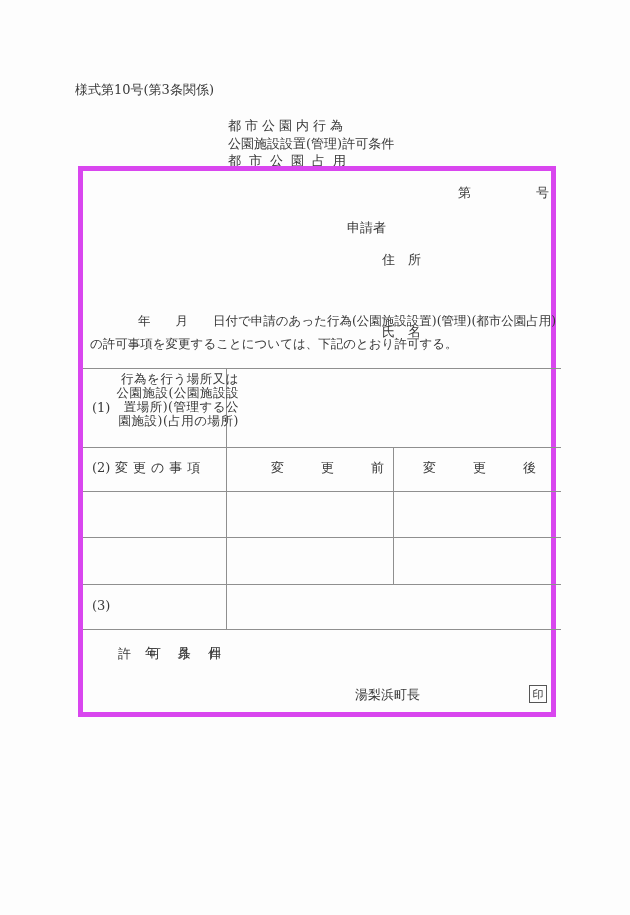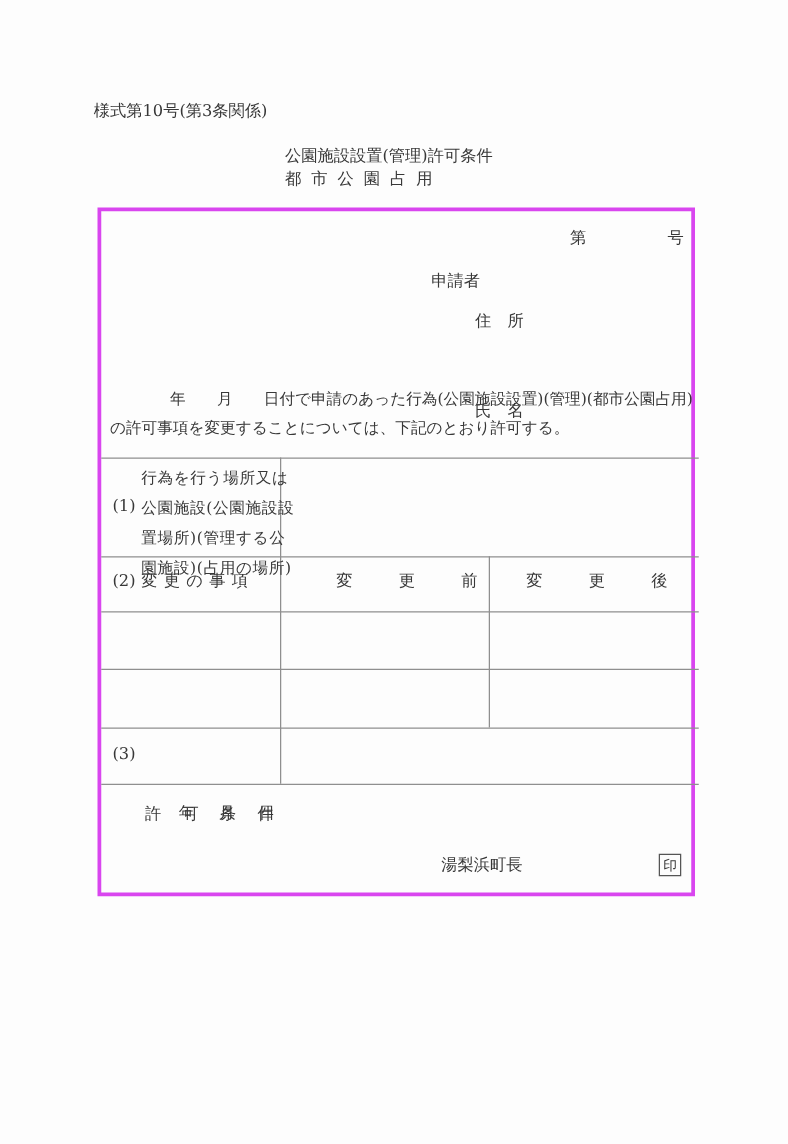--- a/index.html
+++ b/index.html
@@ -18,21 +18,21 @@
   [data-name="form-number-label"] { left: 75px; top: 82px; }
   [data-name="document-title"] { left: 228px; top: 117px; }
   .title-line { line-height: 17.5px; letter-spacing: 0; }
   .title-line.sp4 { letter-spacing: 4px; }
   .title-line.sp8 { letter-spacing: 8px; }
 
   
   [data-name="permit-form-box"] {
     position: absolute; left: 78px; top: 166px;
     width: 478px; height: 551px;
-    border: 3px solid #d946ef;
+    border: 5px solid #d946ef;
   }
 
   
   .hl { position: absolute; left: 0; width: 478px; height: 1px; background: #8f8f8f; }
   .hl.h1 { top: 197px; } .hl.h2 { top: 276px; } .hl.h3 { top: 320px; }
   .hl.h4 { top: 366px; } .hl.h5 { top: 413px; } .hl.h6 { top: 458px; }
   .vl { position: absolute; width: 1px; background: #8f8f8f; }
   .vl.v1 { left: 143px; top: 197px; height: 261px; }
   .vl.v2 { left: 310px; top: 276px; height: 137px; }
 
@@ -40,22 +40,22 @@
   [data-name="doc-number-field"]   { left: 375px; top: 14px; }
   [data-name="applicant-label"]    { left: 264px; top: 49px; text-align: right; }
   [data-name="address-label"]      { left: 299px; top: 81px;  letter-spacing: 13px; text-align: center; }
   [data-name="name-label"]         { left: 299px; top: 110px; letter-spacing: 13px; margin-top: 43px; }
   [data-name="body-line-1"]        { left: 55px;  top: 142px; font-size: 12.5px; }
   [data-name="body-line-2"]        { left: 7px;   top: 165px; font-size: 12.5px; }
 
   [data-name="row1-number"]        { left: 9px;  top: 229px; }
   [data-name="row1-label"]         {
     left: 32px; top: 201px; width: 124px;
-    font-size: 12.5px; line-height: 24px;
-    white-space: normal; letter-spacing: 0.5px;
+    font-size: 12.5px; line-height: 14px;
+    white-space: normal; letter-spacing: 0.5px; text-align: right;
   }
   [data-name="row2-number"]        { left: 9px;   top: 289px; }
   [data-name="row2-label"]         { left: 32px;  top: 289px; letter-spacing: 5px; }
   [data-name="col-header-before"]  { left: 188px; top: 289px; letter-spacing: 37px; }
   [data-name="col-header-after"]   { left: 340px; top: 289px; letter-spacing: 37px; }
   [data-name="row3-number"]        { left: 9px;   top: 427px; }
   [data-name="row3-label"]         { left: 35px;  top: 427px; letter-spacing: 17px; margin-top: 48px; }
 
   [data-name="footer-date-line"]   { left: 62px;  top: 474px; letter-spacing: 3px; }
   [data-name="signer-title"]       { left: 272px; top: 516px; }
@@ -78,20 +78,21 @@
   [data-name="permit-conditions-cell"]   { left: 144px; top: 414px; width: 334px; height: 43px; }
 </style>
 </head>
 <body>
 
 <div class="page" data-name="document-page">
 
   <div class="abs" data-name="form-number-label">様式第10号(第3条関係)</div>
 
   <div class="abs" data-name="document-title">
+    <div class="title-line sp4" data-name="title-line">都市公園内行為</div>
     <div class="title-line" data-name="title-line">公園施設設置(管理)許可条件</div>
     <div class="title-line sp8" data-name="title-line">都市公園占用</div>
   </div>
 
   <div data-name="permit-form-box">
 
     <div class="abs" data-name="doc-number-field">第　　　　　号</div>
     <div class="abs" data-name="applicant-label">申請者</div>
     <div class="abs" data-name="address-label">住所</div>
     <div class="abs" data-name="name-label">氏名</div>

